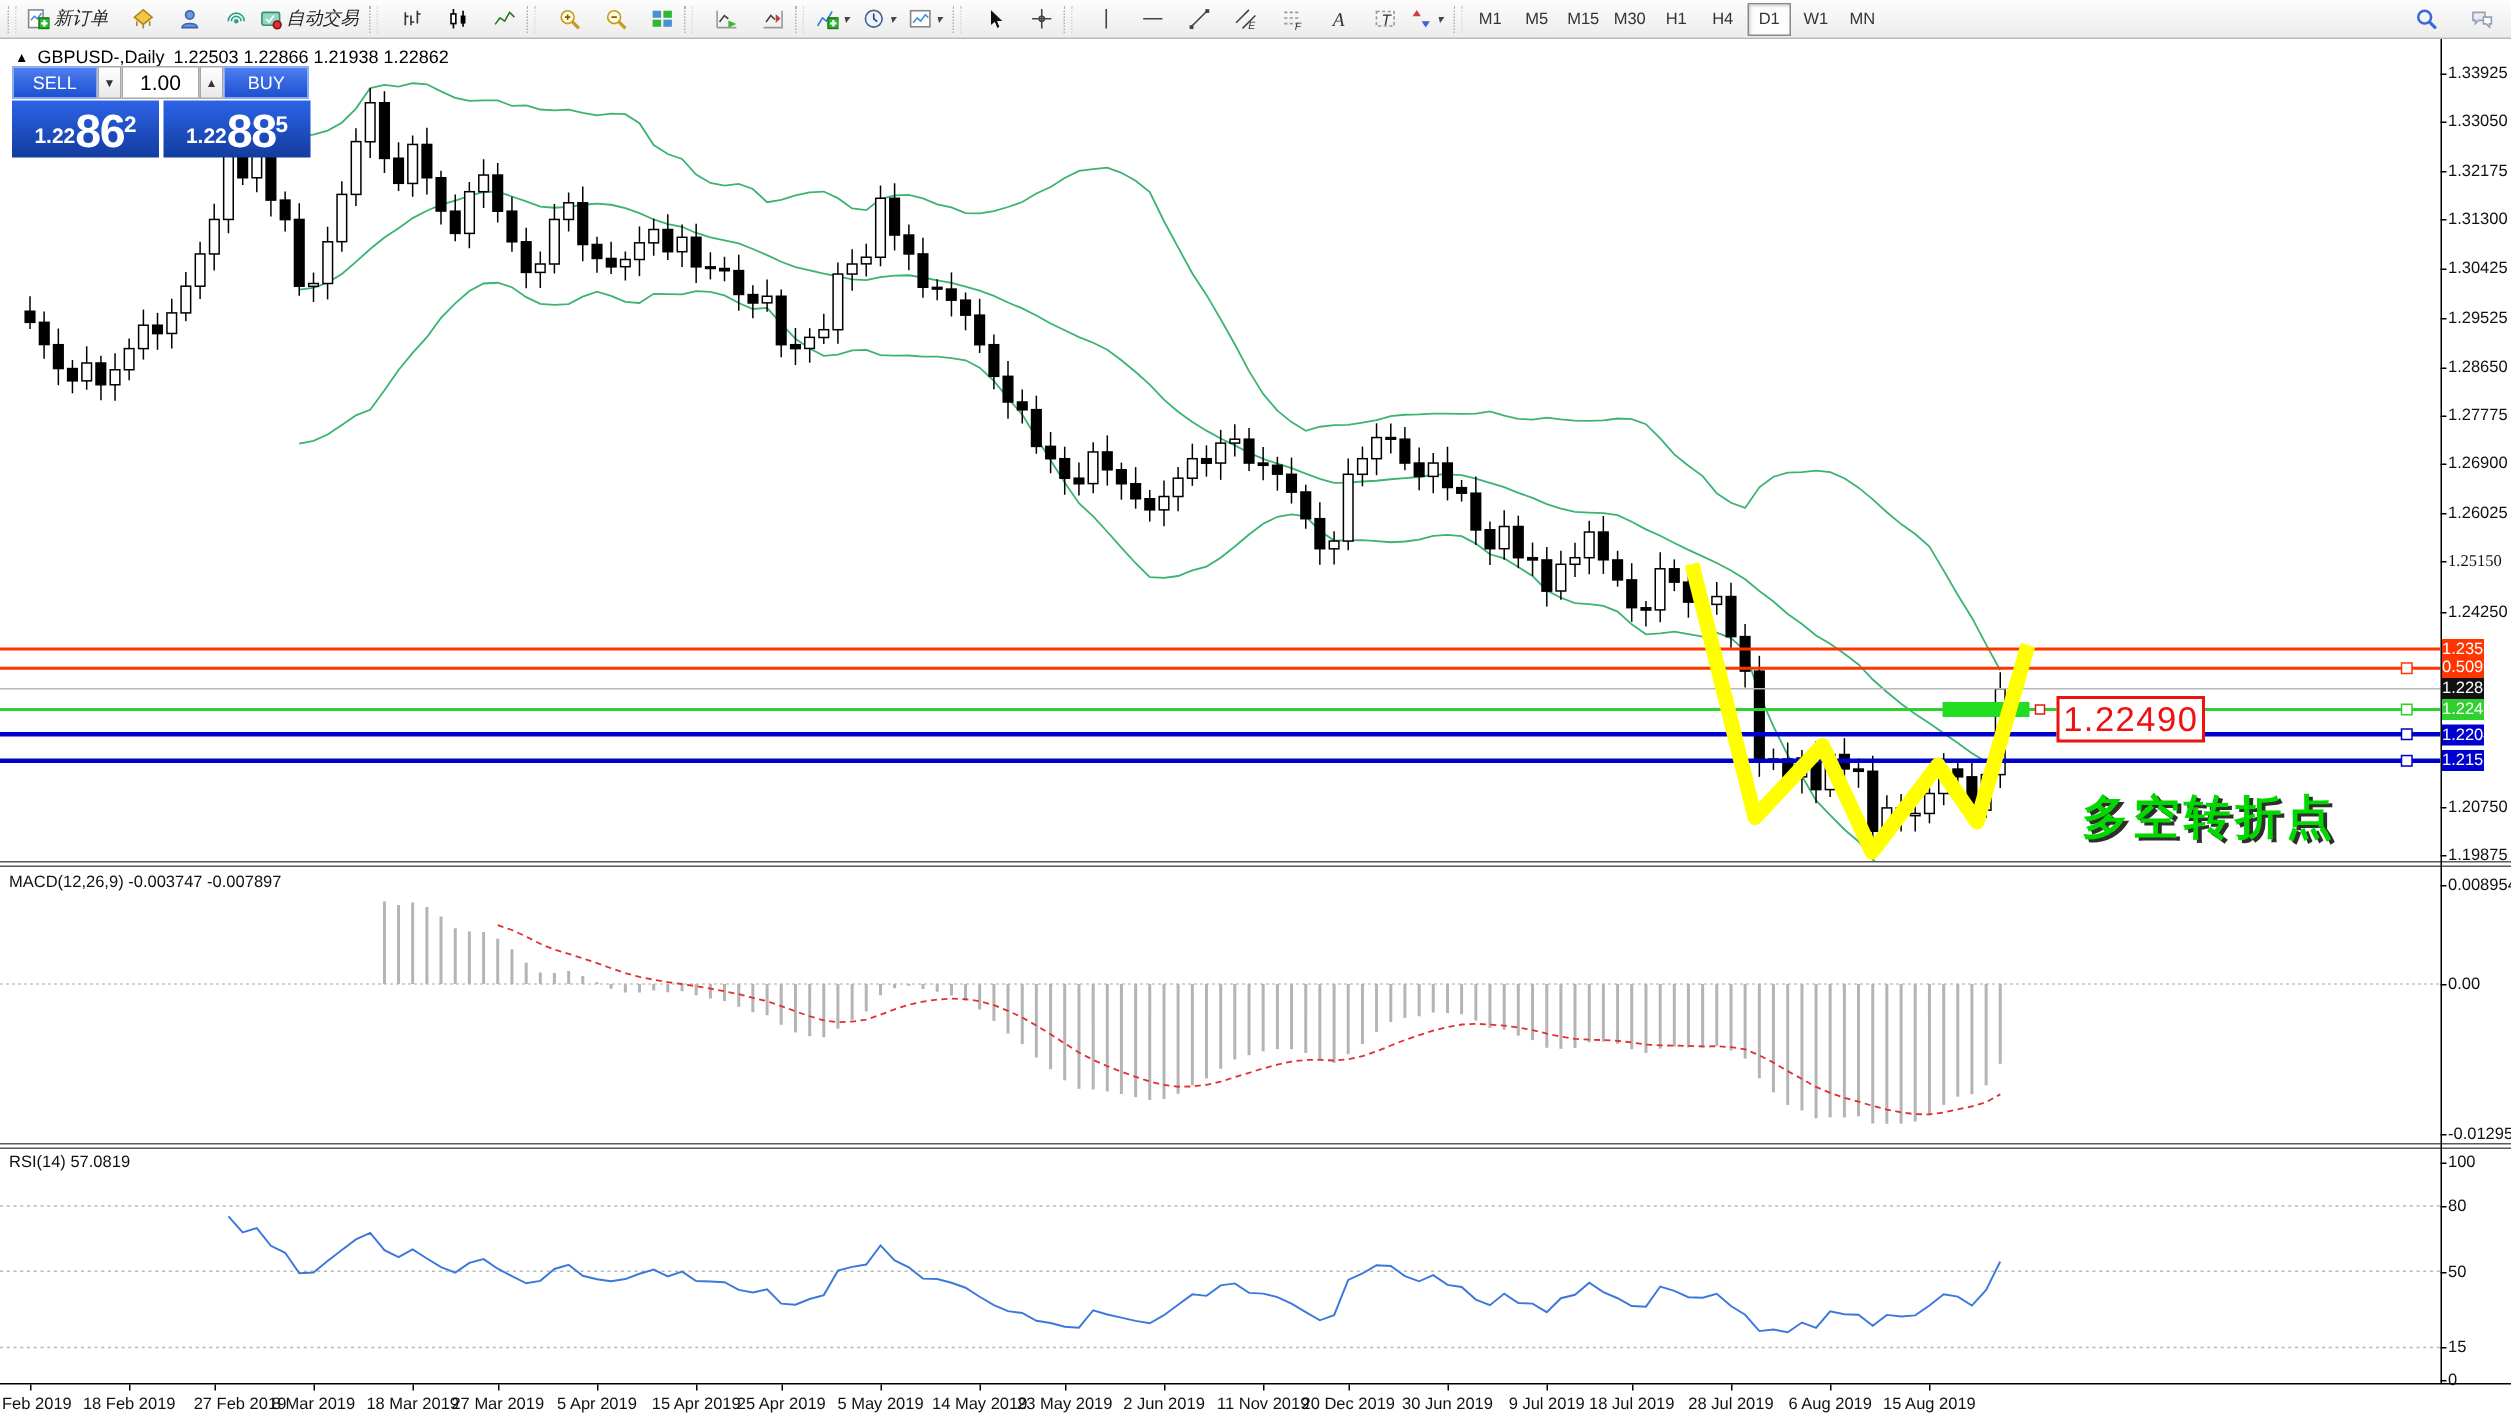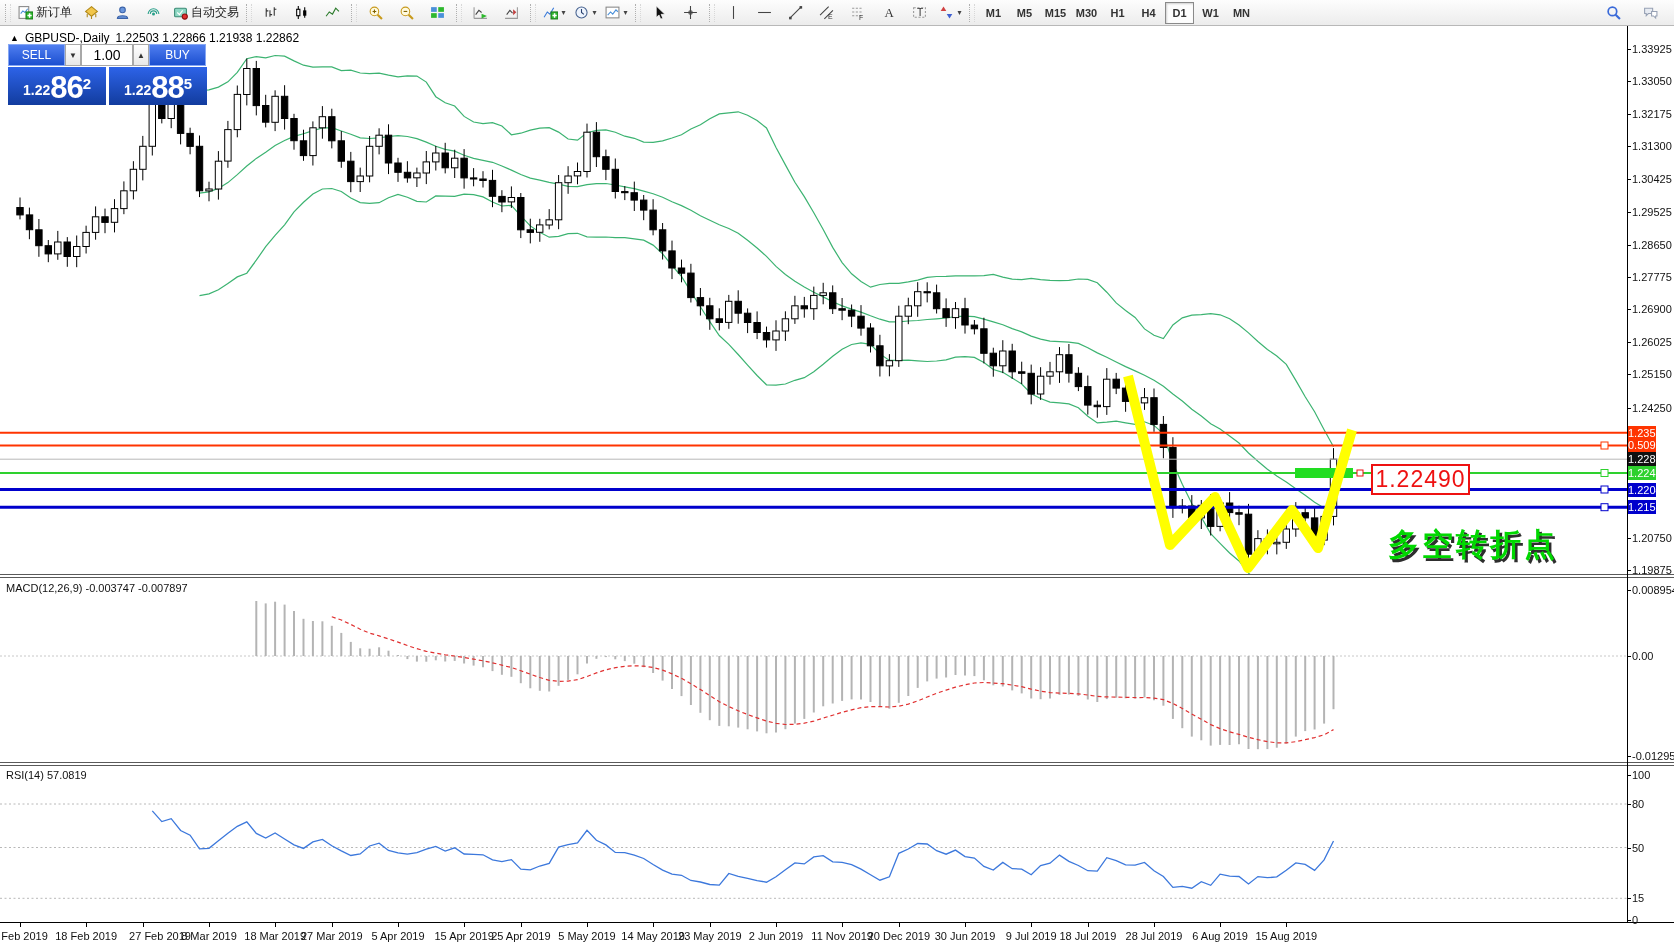--- a/index.html
+++ b/index.html
@@ -3,25 +3,25 @@
 <meta charset="utf-8">
 <style>
   html,body{margin:0;padding:0;background:#9a9a9a;}
   .screen{position:relative;width:1674px;height:948px;background:#fff;overflow:hidden;
           font-family:"Liberation Sans",sans-serif;color:#000;user-select:none;}
   
   .toolbar{position:absolute;top:0;left:0;width:1674px;height:26px;
            background:linear-gradient(#fdfdfd,#ececec);border-bottom:1px solid #b8b8b8;
            display:flex;align-items:center;padding-left:2px;box-sizing:border-box;}
   .tgrip{width:4px;height:18px;margin:0 3px;border-left:1px dotted #b0b0b0;border-right:1px dotted #d8d8d8;}
-  .tbtn{height:22px;min-width:23px;display:flex;align-items:center;justify-content:center;gap:3px;
-        padding:0 3px;border:1px solid transparent;border-radius:2px;font-size:12px;color:#222;cursor:default;}
+  .tbtn{height:22px;min-width:23px;display:flex;align-items:center;justify-content:flex-end;gap:3px;
+        padding:0 3px;border:1px solid transparent;border-radius:2px;font-size:12px;color:#222;cursor:default;font-style:italic;}
   .tbtn svg{width:15px;height:15px;display:block;}
   .caret{font-size:8px;color:#444;line-height:1;}
-  .tf{min-width:27px;height:20px;line-height:20px;text-align:center;font-size:11px;font-weight:bold;
+  .tf{min-width:27px;height:20px;line-height:20px;text-align:center;font-size:11px;font-weight:normal;
       color:#333;border:1px solid transparent;margin:0 1px;}
   .tf.active{background:#fdfdfd;border:1px solid #8a8a8a;box-shadow:inset 1px 1px 2px rgba(0,0,0,.18);}
   .toolbar-right{margin-left:auto;display:flex;align-items:center;padding-right:8px;gap:6px;}
   
   .csvg{position:absolute;left:0;background:#fff;}
   #main-svg{top:26px;}
   #macd-svg{top:578px;}
   #rsi-svg{top:766px;}
   .hsep{position:absolute;left:0;width:1674px;height:2px;border-top:1px solid #5a5a5a;border-bottom:1px solid #5a5a5a;background:#fff;}
   .vaxis{position:absolute;left:1627px;top:26px;width:1px;height:896px;background:#000;}
@@ -729,21 +729,21 @@
       <div class="ptick" style="top: 43px;"><i></i>1.33925</div>
       <div class="ptick" style="top: 75.445px;"><i></i>1.33050</div>
       <div class="ptick" style="top: 107.89px;"><i></i>1.32175</div>
       <div class="ptick" style="top: 140.335px;"><i></i>1.31300</div>
       <div class="ptick" style="top: 172.78px;"><i></i>1.30425</div>
       <div class="ptick" style="top: 206.152px;"><i></i>1.29525</div>
       <div class="ptick" style="top: 238.597px;"><i></i>1.28650</div>
       <div class="ptick" style="top: 271.042px;"><i></i>1.27775</div>
       <div class="ptick" style="top: 303.487px;"><i></i>1.26900</div>
       <div class="ptick" style="top: 335.932px;"><i></i>1.26025</div>
-      <div class="ptick" style="top: 368.377px;"><i></i>1.25150</div>
+      <div class="ptick" style="top: 368.377px; font-family: Liberation Serif, serif;"><i></i>1.25150</div>
       <div class="ptick" style="top: 401.749px;"><i></i>1.24250</div>
       <div class="ptick" style="top: 531.529px;"><i></i>1.20750</div>
       <div class="ptick" style="top: 563.974px;"><i></i>1.19875</div>
       <div class="plabel" style="top: 425.741px; background: rgb(255, 52, 0);">1.23576</div>
       <div class="plabel" style="top: 438.496px; background: rgb(255, 52, 0);">0.50922</div>
       <div class="plabel" style="top: 452.216px; background: rgb(17, 17, 17);">1.22862</div>
       <div class="plabel" style="top: 466.01px; background: rgb(46, 209, 46);">1.22490</div>
       <div class="plabel" style="top: 482.51px; background: rgb(0, 0, 204);">1.22045</div>
       <div class="plabel" style="top: 500.198px; background: rgb(0, 0, 204);">1.21568</div>
     </div>

